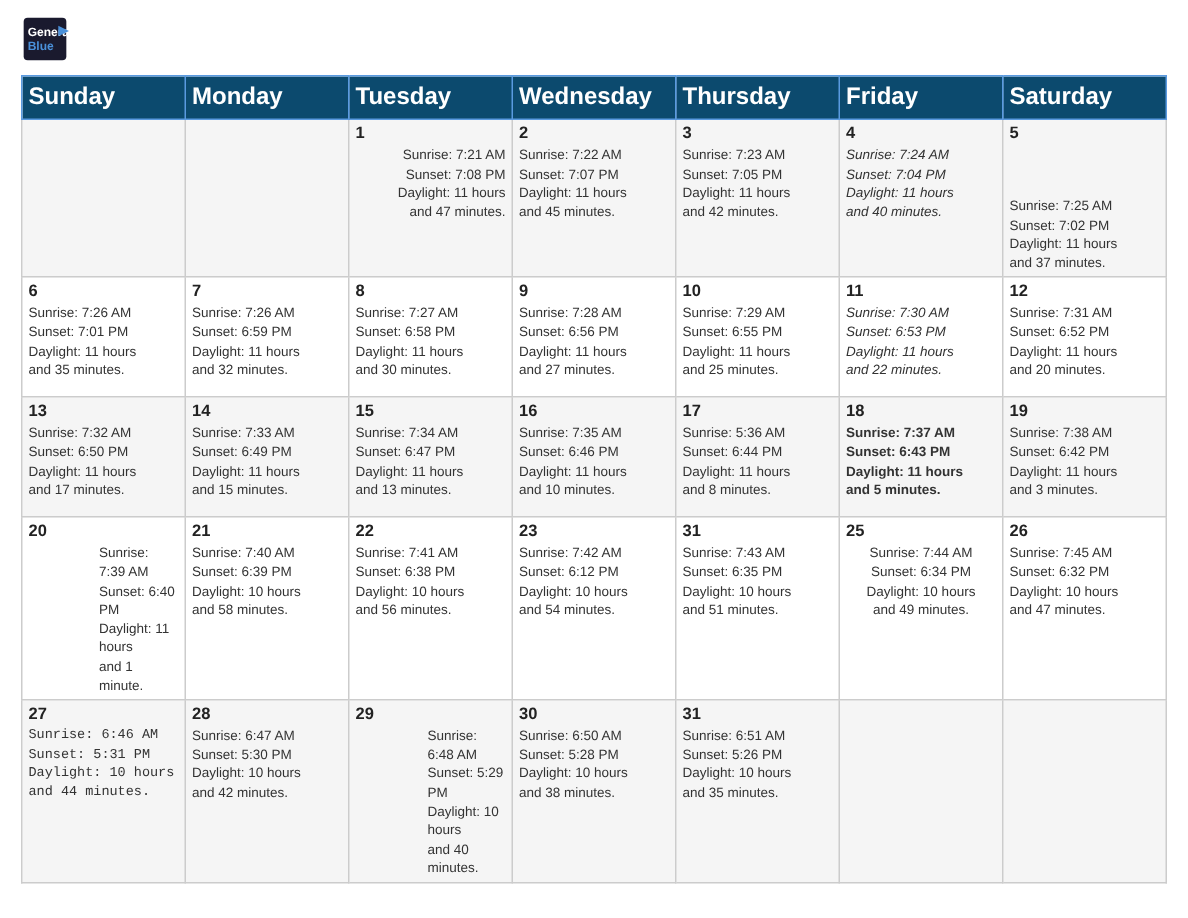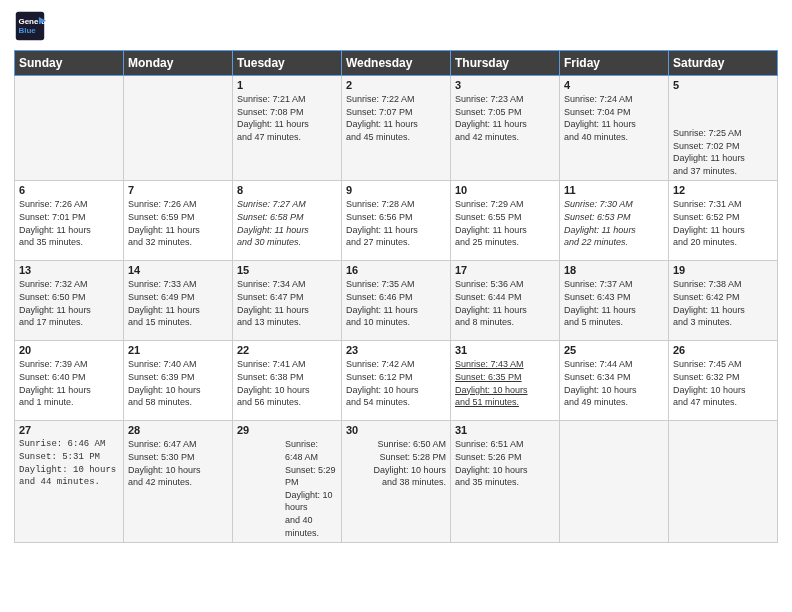--- a/index.html
+++ b/index.html
@@ -53,23 +53,23 @@
       font-size: 14px;
       color: #444;
       margin-top: 2px;
     }
     table {
       width: 100%;
       border-collapse: collapse;
       table-layout: fixed;
     }
     thead tr th {
-      background-color: #404040;
+      background-color: #0c4a6e;
       color: #fff;
-      font-size: 12px;
+      font-size: 16px;
       font-weight: bold;
       padding: 5px 4px;
       text-align: left;
       border: 1px solid #5a9ae0;
     }
     tbody tr td {
       border: 1px solid #ccc;
       vertical-align: top;
       padding: 3px 4px;
       font-size: 9.5px;
@@ -131,42 +131,42 @@
           <th>Friday</th>
           <th>Saturday</th>
         </tr>
     </thead>
     <tbody id="calendar-body">
     <tr>
           <td></td>
           <td></td>
           <td>
             <span class="day-number">1</span>
-            <div class="cell-content" style="white-space: pre-line;">Sunrise: 7:21 AM
+            <div class="cell-content" style="white-space: pre-line; text-align: right;">Sunrise: 7:21 AM
 Sunset: 7:08 PM
 Daylight: 11 hours
 and 47 minutes.</div>
           </td>
           <td>
             <span class="day-number">2</span>
             <div class="cell-content" style="white-space: pre-line;">Sunrise: 7:22 AM
 Sunset: 7:07 PM
 Daylight: 11 hours
 and 45 minutes.</div>
           </td>
           <td>
             <span class="day-number">3</span>
             <div class="cell-content" style="white-space: pre-line;">Sunrise: 7:23 AM
 Sunset: 7:05 PM
 Daylight: 11 hours
 and 42 minutes.</div>
           </td>
           <td>
             <span class="day-number">4</span>
-            <div class="cell-content" style="white-space: pre-line;">Sunrise: 7:24 AM
+            <div class="cell-content" style="white-space: pre-line; font-style: italic;">Sunrise: 7:24 AM
 Sunset: 7:04 PM
 Daylight: 11 hours
 and 40 minutes.</div>
           </td>
           <td>
             <span class="day-number">5</span>
             <div class="cell-content" style="white-space: pre-line; margin-top: 36px;">Sunrise: 7:25 AM
 Sunset: 7:02 PM
 Daylight: 11 hours
 and 37 minutes.</div>
@@ -182,21 +182,21 @@
           </td>
           <td>
             <span class="day-number">7</span>
             <div class="cell-content" style="white-space: pre-line;">Sunrise: 7:26 AM
 Sunset: 6:59 PM
 Daylight: 11 hours
 and 32 minutes.</div>
           </td>
           <td>
             <span class="day-number">8</span>
-            <div class="cell-content" style="white-space: pre-line; font-style: italic;">Sunrise: 7:27 AM
+            <div class="cell-content" style="white-space: pre-line;">Sunrise: 7:27 AM
 Sunset: 6:58 PM
 Daylight: 11 hours
 and 30 minutes.</div>
           </td>
           <td>
             <span class="day-number">9</span>
             <div class="cell-content" style="white-space: pre-line;">Sunrise: 7:28 AM
 Sunset: 6:56 PM
 Daylight: 11 hours
 and 27 minutes.</div>
@@ -254,37 +254,37 @@
           </td>
           <td>
             <span class="day-number">17</span>
             <div class="cell-content" style="white-space: pre-line;">Sunrise: 5:36 AM
 Sunset: 6:44 PM
 Daylight: 11 hours
 and 8 minutes.</div>
           </td>
           <td>
             <span class="day-number">18</span>
-            <div class="cell-content" style="white-space: pre-line;">Sunrise: 7:37 AM
+            <div class="cell-content" style="white-space: pre-line; font-weight: bold;">Sunrise: 7:37 AM
 Sunset: 6:43 PM
 Daylight: 11 hours
 and 5 minutes.</div>
           </td>
           <td>
             <span class="day-number">19</span>
             <div class="cell-content" style="white-space: pre-line;">Sunrise: 7:38 AM
 Sunset: 6:42 PM
 Daylight: 11 hours
 and 3 minutes.</div>
           </td>
         </tr>
         <tr>
           <td>
             <span class="day-number">20</span>
-            <div class="cell-content" style="white-space: pre-line;">Sunrise: 7:39 AM
+            <div class="cell-content" style="white-space: pre-line; margin-left: 47px;">Sunrise: 7:39 AM
 Sunset: 6:40 PM
 Daylight: 11 hours
 and 1 minute.</div>
           </td>
           <td>
             <span class="day-number">21</span>
             <div class="cell-content" style="white-space: pre-line;">Sunrise: 7:40 AM
 Sunset: 6:39 PM
 Daylight: 10 hours
 and 58 minutes.</div>
@@ -298,28 +298,28 @@
           </td>
           <td>
             <span class="day-number">23</span>
             <div class="cell-content" style="white-space: pre-line;">Sunrise: 7:42 AM
 Sunset: 6:12 PM
 Daylight: 10 hours
 and 54 minutes.</div>
           </td>
           <td>
             <span class="day-number">31</span>
-            <div class="cell-content" style="white-space: pre-line; text-decoration: underline;">Sunrise: 7:43 AM
+            <div class="cell-content" style="white-space: pre-line;">Sunrise: 7:43 AM
 Sunset: 6:35 PM
 Daylight: 10 hours
 and 51 minutes.</div>
           </td>
           <td>
             <span class="day-number">25</span>
-            <div class="cell-content" style="white-space: pre-line;">Sunrise: 7:44 AM
+            <div class="cell-content" style="white-space: pre-line; text-align: center;">Sunrise: 7:44 AM
 Sunset: 6:34 PM
 Daylight: 10 hours
 and 49 minutes.</div>
           </td>
           <td>
             <span class="day-number">26</span>
             <div class="cell-content" style="white-space: pre-line;">Sunrise: 7:45 AM
 Sunset: 6:32 PM
 Daylight: 10 hours
 and 47 minutes.</div>
@@ -342,21 +342,21 @@
           </td>
           <td>
             <span class="day-number">29</span>
             <div class="cell-content" style="white-space: pre-line; margin-left: 48px;">Sunrise: 6:48 AM
 Sunset: 5:29 PM
 Daylight: 10 hours
 and 40 minutes.</div>
           </td>
           <td>
             <span class="day-number">30</span>
-            <div class="cell-content" style="white-space: pre-line; text-align: right;">Sunrise: 6:50 AM
+            <div class="cell-content" style="white-space: pre-line;">Sunrise: 6:50 AM
 Sunset: 5:28 PM
 Daylight: 10 hours
 and 38 minutes.</div>
           </td>
           <td>
             <span class="day-number">31</span>
             <div class="cell-content" style="white-space: pre-line;">Sunrise: 6:51 AM
 Sunset: 5:26 PM
 Daylight: 10 hours
 and 35 minutes.</div>

